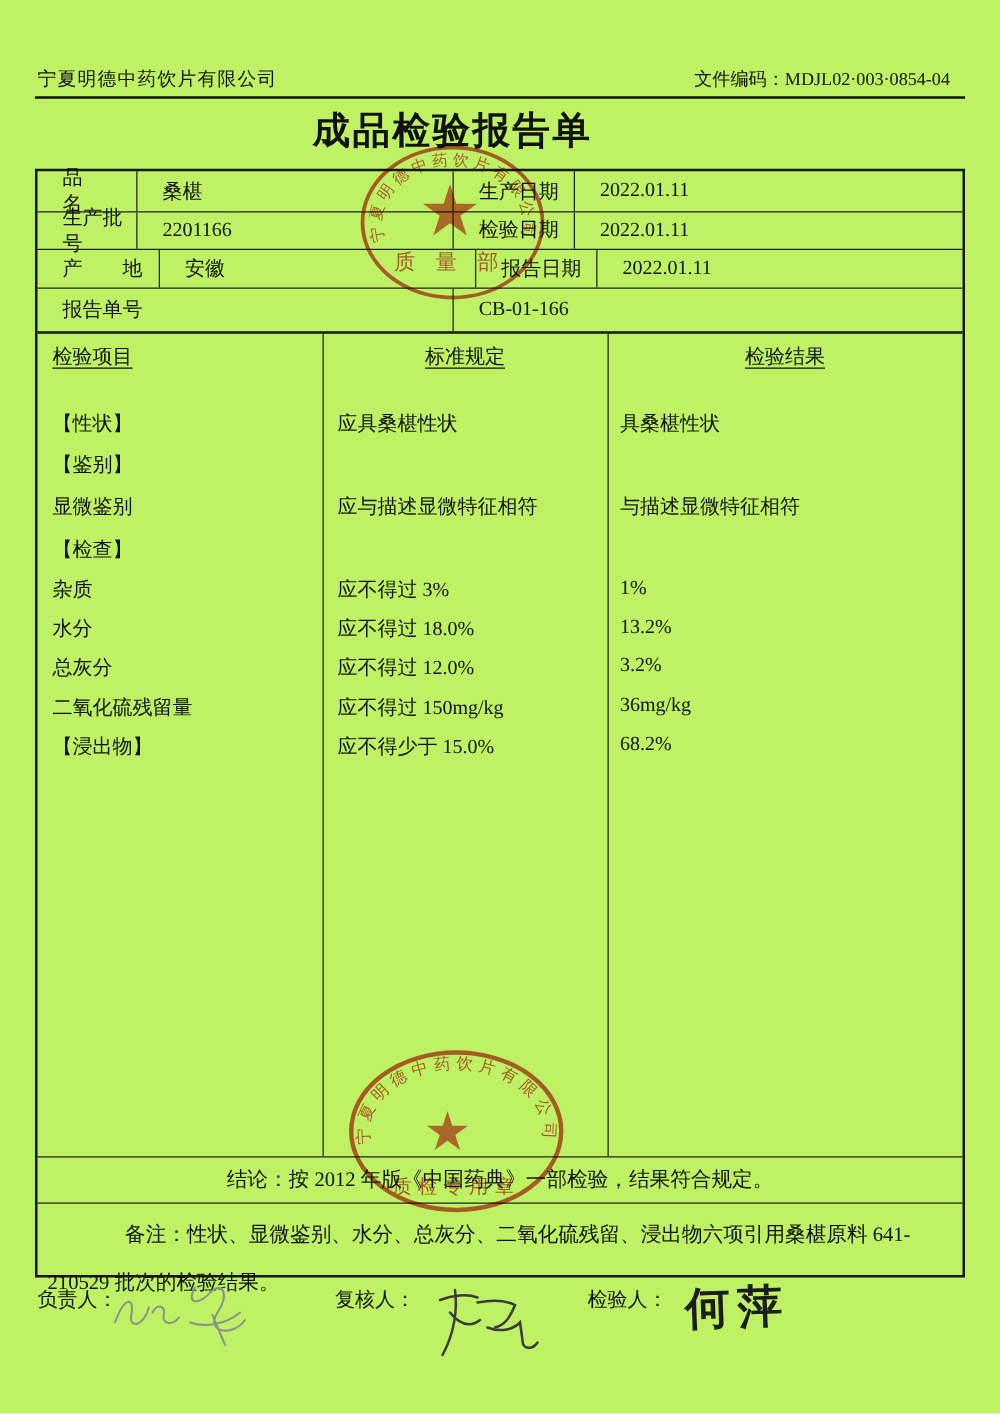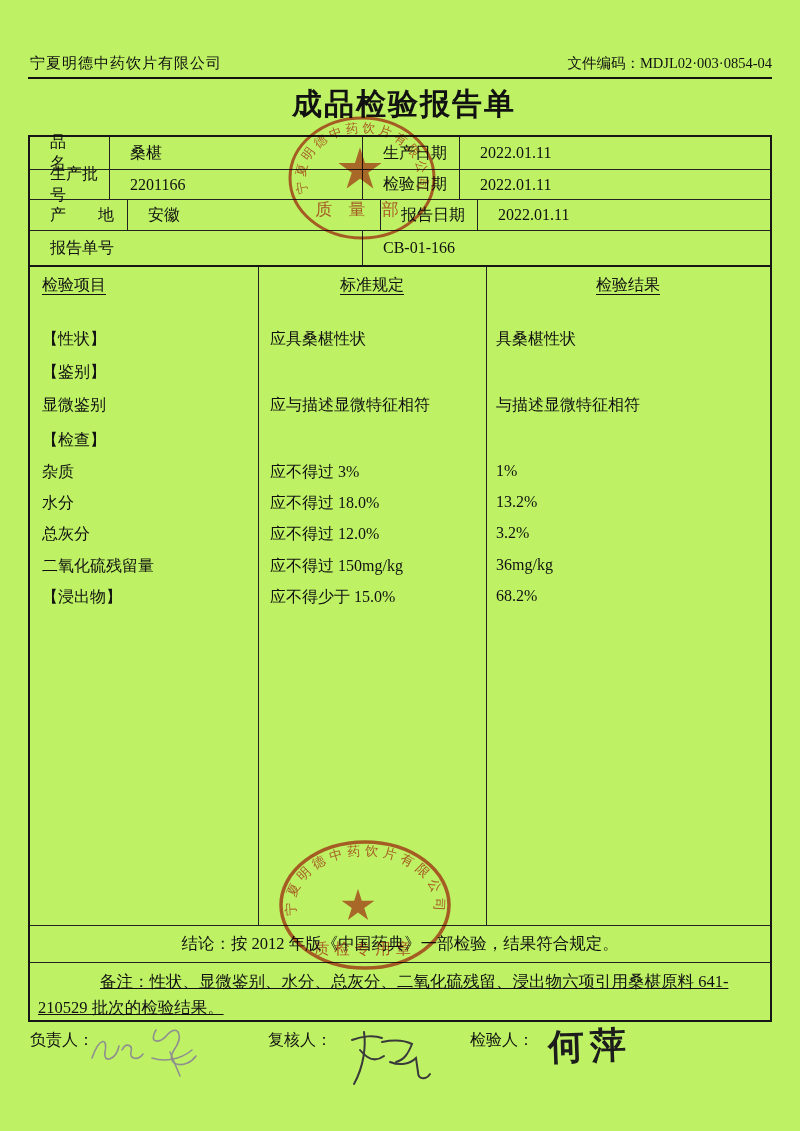--- a/index.html
+++ b/index.html
@@ -3,39 +3,39 @@
 <meta charset="utf-8">
 <style>
   html,body{margin:0;padding:0;background:#ffffff;}
   .page{
     position:relative;width:800px;height:1131px;background:#bef264;
     font-family:"Liberation Serif","DejaVu Serif",serif;color:#111;overflow:hidden;
   }
   .abs{position:absolute;}
   
   .hdr-company{left:30px;top:54px;font-size:15px;letter-spacing:1px;}
-  .hdr-code{right:28px;top:54px;font-size:14.5px;margin-left:42px;}
+  .hdr-code{right:40px;top:54px;font-size:14.5px;margin-left:42px;}
   .hdr-rule{left:28px;top:77px;width:744px;height:0;border-top:2px solid #111;}
-  .doc-title{left:0;top:84px;width:724px;text-align:center;font-size:30px;font-weight:700;letter-spacing:2px;padding-left:42px;}
+  .doc-title{left:0;top:84px;width:724px;text-align:center;font-size:30px;font-weight:700;letter-spacing:2px;}
   
   .rpt-table{left:28px;top:135px;width:744px;height:887px;border:2px solid #161616;box-sizing:border-box;}
   .rowA{position:absolute;left:0;width:740px;border-bottom:1px solid #222;box-sizing:border-box;display:flex;align-items:center;font-size:16px;}
   .cA{box-sizing:border-box;height:100%;display:flex;align-items:center;padding-left:20px;}
   .bR{border-right:1px solid #222;}
   .lblJ{width:66px;display:inline-block;}
   
   .secB{position:absolute;left:0;top:128px;width:740px;height:660px;border-top:2px solid #161616;box-sizing:border-box;font-size:16px;}
   .vline{position:absolute;top:0;width:0;height:100%;border-left:1.5px solid #222;}
   .colhead{position:absolute;top:8px;text-decoration:underline;text-underline-offset:4px;}
   .bitem{position:absolute;white-space:nowrap;}
   
   .secC{position:absolute;left:0;top:788px;width:740px;height:37px;border-top:1px solid #222;box-sizing:border-box;
         display:flex;align-items:center;justify-content:center;font-size:16.5px;}
   .secD{position:absolute;left:0;top:825px;width:740px;height:60px;border-top:1.5px solid #222;box-sizing:border-box;font-size:16.5px;}
-  .secD p{margin:6px 8px 0 8px;line-height:26px;text-indent:62px;text-decoration:underline;}
+  .secD p{margin:6px 8px 0 8px;line-height:38px;text-indent:62px;}
   
   .sig-label{font-size:16px;}
   .sig-name{font-size:36px;font-weight:700;color:#1c1c1c;transform:rotate(-2deg);letter-spacing:6px;
             font-family:"Liberation Serif","DejaVu Serif",serif;}
   
   .stamp{mix-blend-mode:multiply;opacity:.85;}
 </style>
 </head>
 <body>
 

